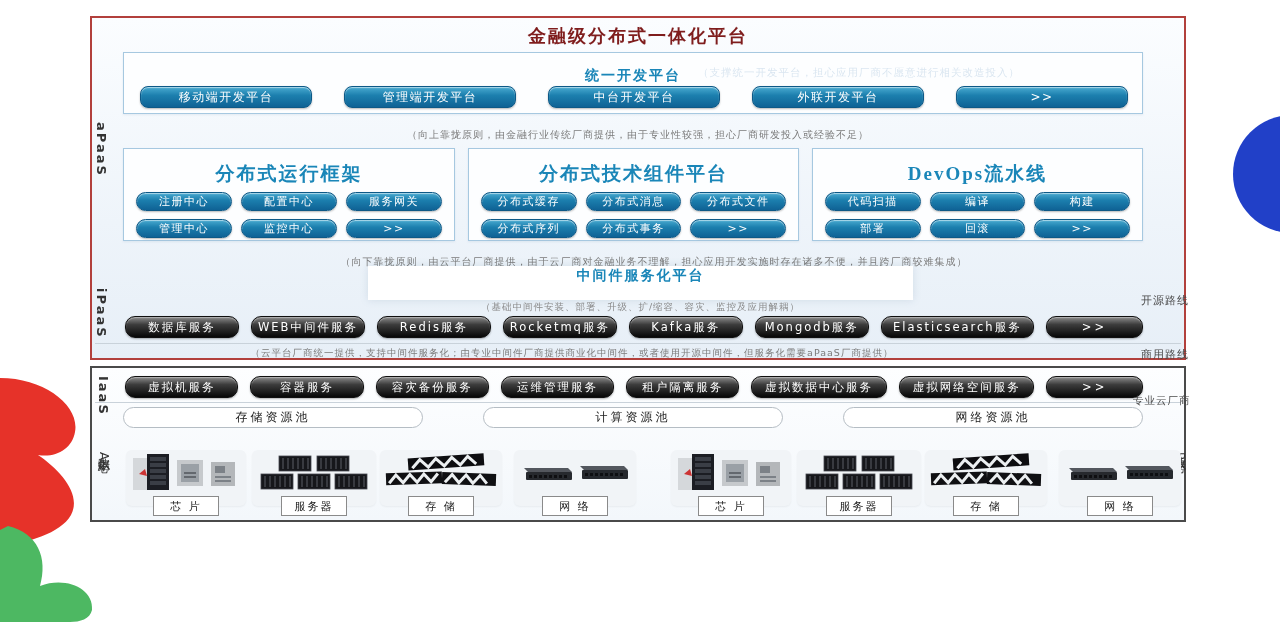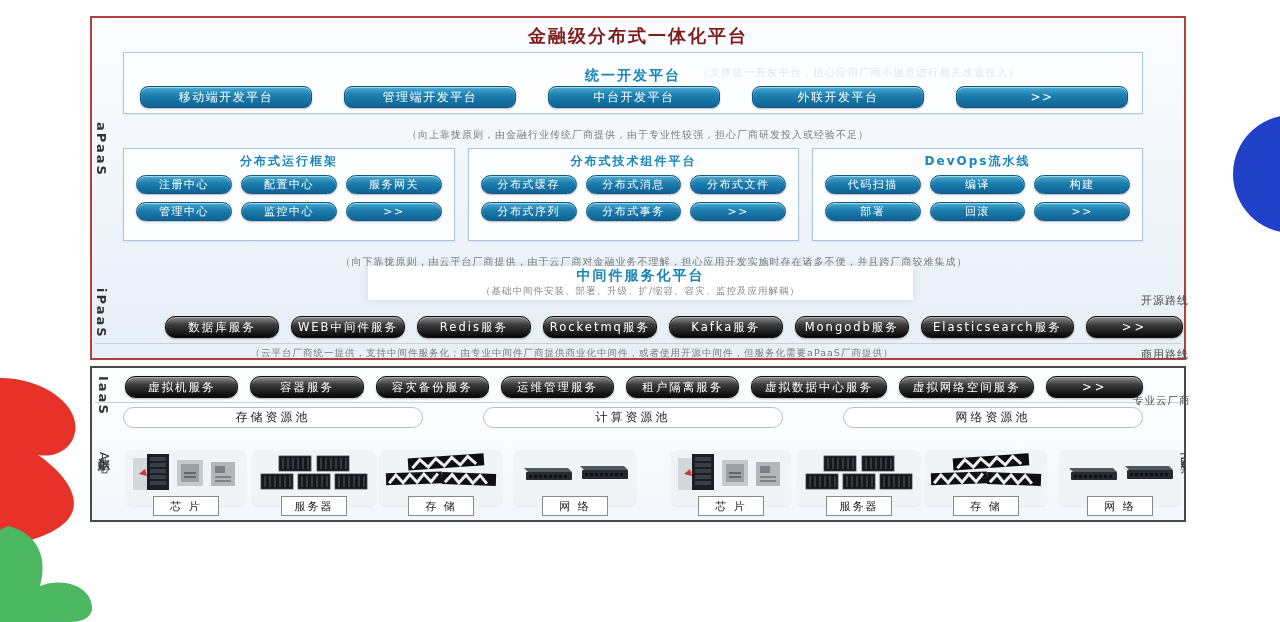--- a/index.html
+++ b/index.html
@@ -41,33 +41,33 @@
   }
   .row { display:flex; }
   .unified-row { left:140px; top:86px; width:988px; height:22px; gap:32px; }
   .unified-row .btn-blue { flex:1; font-size:12px;border-radius:8px; }
 
   .note { text-align:center; color:#7b7b7b; letter-spacing:1px; }
   .note-top { left:90px; top:128px; width:1096px; font-size:10px; }
   .note-bottom { left:90px; top:255px; width:1096px; font-size:10px;padding-left:32px; }
 
   .group { top:148px; height:93px; }
-  .group-title { margin-top:4px; font-size:12px; letter-spacing:2px; }
+  .group-title { margin-top:12px; font-size:19px; letter-spacing:2px;font-family:Liberation Serif, serif; }
   .group-grid { display:grid; grid-template-columns:repeat(3,1fr); gap:8px 9px; padding:5px 12px 0 12px; }
   .group-grid .btn-blue { height:19px; font-size:11px; }
 
   .vlabel { writing-mode:vertical-rl; font-weight:bold; color:#333; font-size:13px; letter-spacing:2px; }
   .dclabel { writing-mode:vertical-rl; color:#333; font-size:12px; letter-spacing:1px; font-weight:normal; }
 
   .middleware-box { left:368px; top:266px; width:545px; height:34px; background:#fff;
     box-shadow:0 0 8px rgba(90,120,150,.18); text-align:center; }
   .middleware-title { font-size:14px; font-weight:bold; color:#1a86b8; letter-spacing:2px; margin-top:1px; }
-  .middleware-sub { font-size:9.5px; color:#8a8a8a; letter-spacing:1px; margin-top:0; }
-
-  .dark-row { left:125px; top:316px; width:1018px; height:22px; gap:12px;margin-left:40px; }
+  .middleware-sub { font-size:9.5px; color:#8a8a8a; letter-spacing:1px; margin-top:16px; }
+
+  .dark-row { left:125px; top:316px; width:1018px; height:22px; gap:12px; }
   .dark-row .btn-dark { flex:1; }
   .dark-row .grow { flex:1.35; }
   .dark-row .shrink { flex:0.85; letter-spacing:3px; }
 
   .sep { height:1px; background:#c9d2da; }
   .sep1 { left:95px; top:343px; width:1086px; }
   .sep2 { left:95px; top:402px; width:1086px; }
 
   .ipaas-note { left:90px; top:347px; width:964px; font-size:9.5px; }
 

